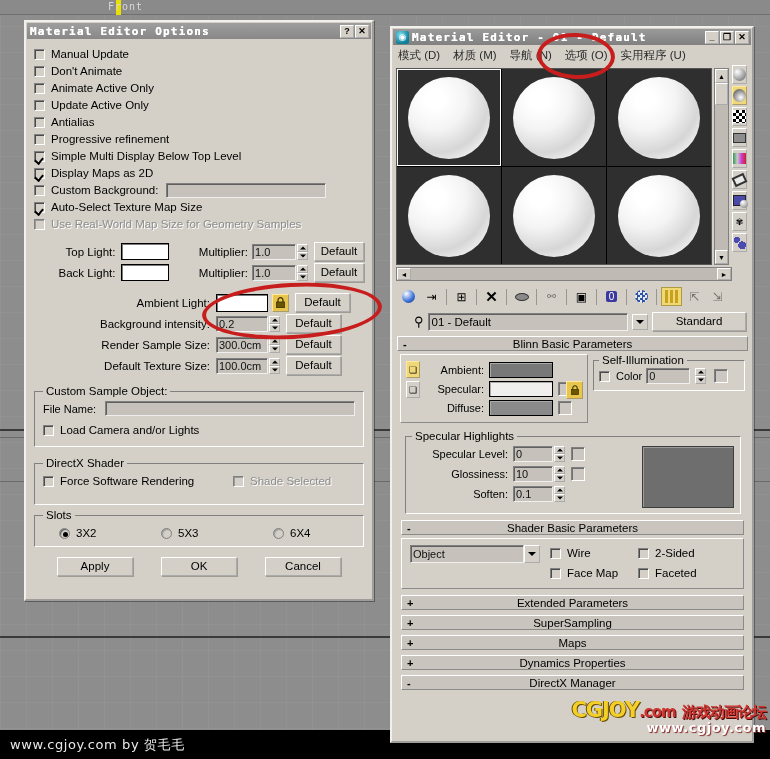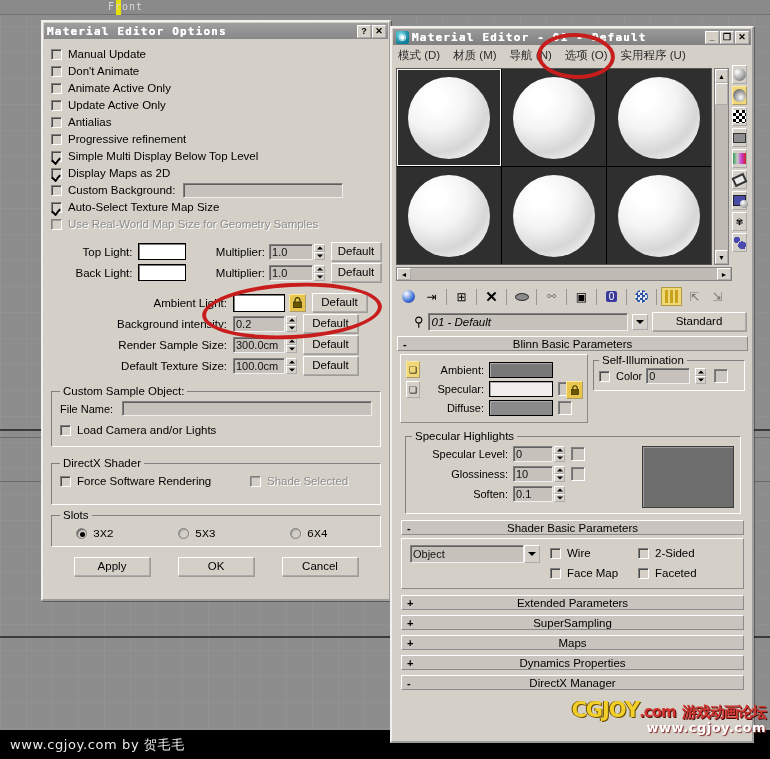--- a/index.html
+++ b/index.html
@@ -47,21 +47,21 @@
     overflow:hidden; text-shadow:0 0 0 #fff;
   }
   .tbtn {
     width:14px; height:13px; margin-left:1px; background:#d4d0c8;
     border:1px outset #fff; font-size:9px; line-height:10px; text-align:center;
     font-family:"Liberation Sans",sans-serif; color:#000; font-weight:bold;
     display:flex; align-items:center; justify-content:center; cursor:default;
   }
 
   
-  #opt-dialog { left:41px; top:20px; width:350px; height:581px; }
+  #opt-dialog { left:24px; top:20px; width:350px; height:581px; }
   #opt-body { padding:6px 8px 0 8px; position:relative; height:calc(100% - 18px); }
 
   .cbrow { display:flex; align-items:center; height:16px; margin-bottom:1px; }
   .cbox {
     width:11px; height:11px; background:#d4d0c8; border:1px solid #808080;
     border-right-color:#fff; border-bottom-color:#fff;
     box-shadow:inset 1px 1px 0 #4a4a4a;
     margin-right:6px; position:relative; flex:none;
   }
   .cbox.checked::after {
@@ -180,21 +180,21 @@
   }
   .ticon.on { background:#f0d878; border:1px solid #b09a40; }
   .tsep { width:1px; height:16px; background:#9a958e; margin:0 2px; }
   .ticon.dim { opacity:.45; }
 
   #matname-row { display:flex; align-items:center; gap:4px; margin:3px 6px 0 22px; }
   #matname-field {
     flex:1; height:18px; background:#c6c2bb; border:1px solid #808080;
     border-right-color:#f0f0f0; border-bottom-color:#f0f0f0;
     box-shadow:inset 1px 1px 0 #606060; font-size:11.5px; line-height:16px;
-    padding:0 3px; display:flex; align-items:center;font-style:italic;
+    padding:0 3px; display:flex; align-items:center;
   }
   .ddarrow {
     width:16px; height:16px; background:#d4d0c8; border:1px outset #fff;
     display:flex; align-items:center; justify-content:center; flex:none;
   }
   .ddarrow::after{ content:""; border-left:4px solid transparent;
     border-right:4px solid transparent; border-top:4px solid #000; }
 
   #params {
     margin:5px 4px 0 5px; background:#d4d0c8; height:382px; overflow:hidden;
@@ -403,21 +403,21 @@
         </div>
         <div class="cbrow disabled">
           <span class="cbox"></span>
           <span class="lbl">Shade Selected</span>
         </div>
       </div>
     </fieldset>
 
     <fieldset class="grp" style="margin-top:4px; height:38px">
       <legend>Slots</legend>
-      <div style="display:flex; align-items:flex-start;font-family:Liberation Mono, monospace;">
+      <div style="display:flex; align-items:flex-start;">
         <div class="cbrow" style="width:118px; padding-left:16px">
           <span class="radio on"></span>
           <span class="lbl">3X2</span>
         </div>
         <div class="cbrow" style="width:112px">
           <span class="radio dim"></span>
           <span class="lbl">5X3</span>
         </div>
         <div class="cbrow">
           <span class="radio dim"></span>

